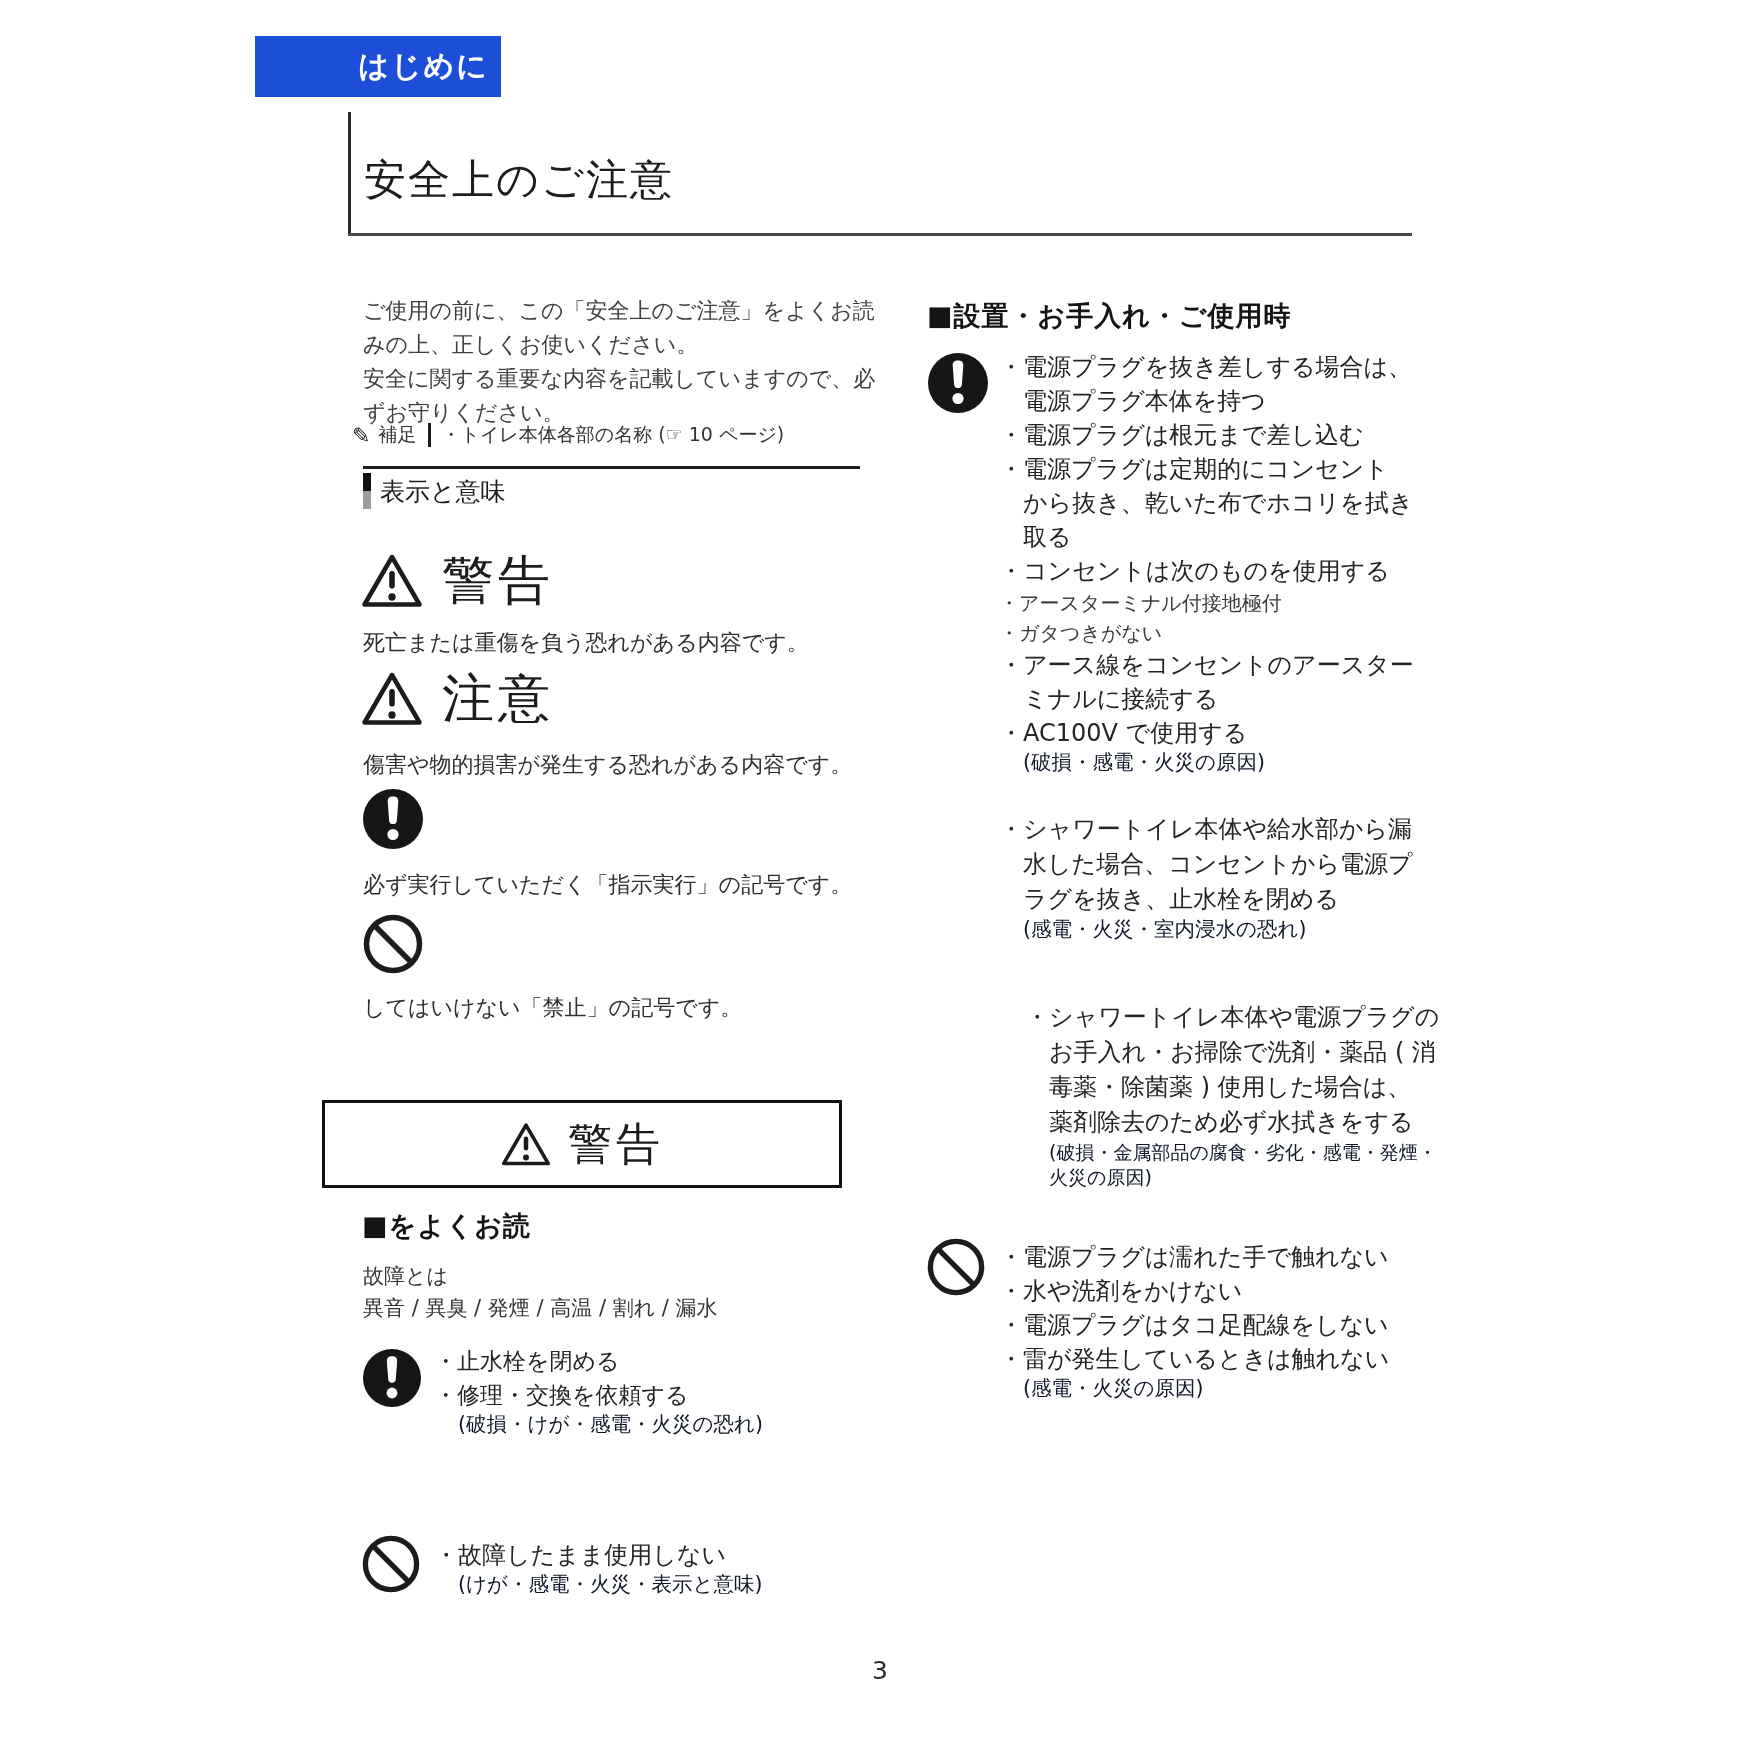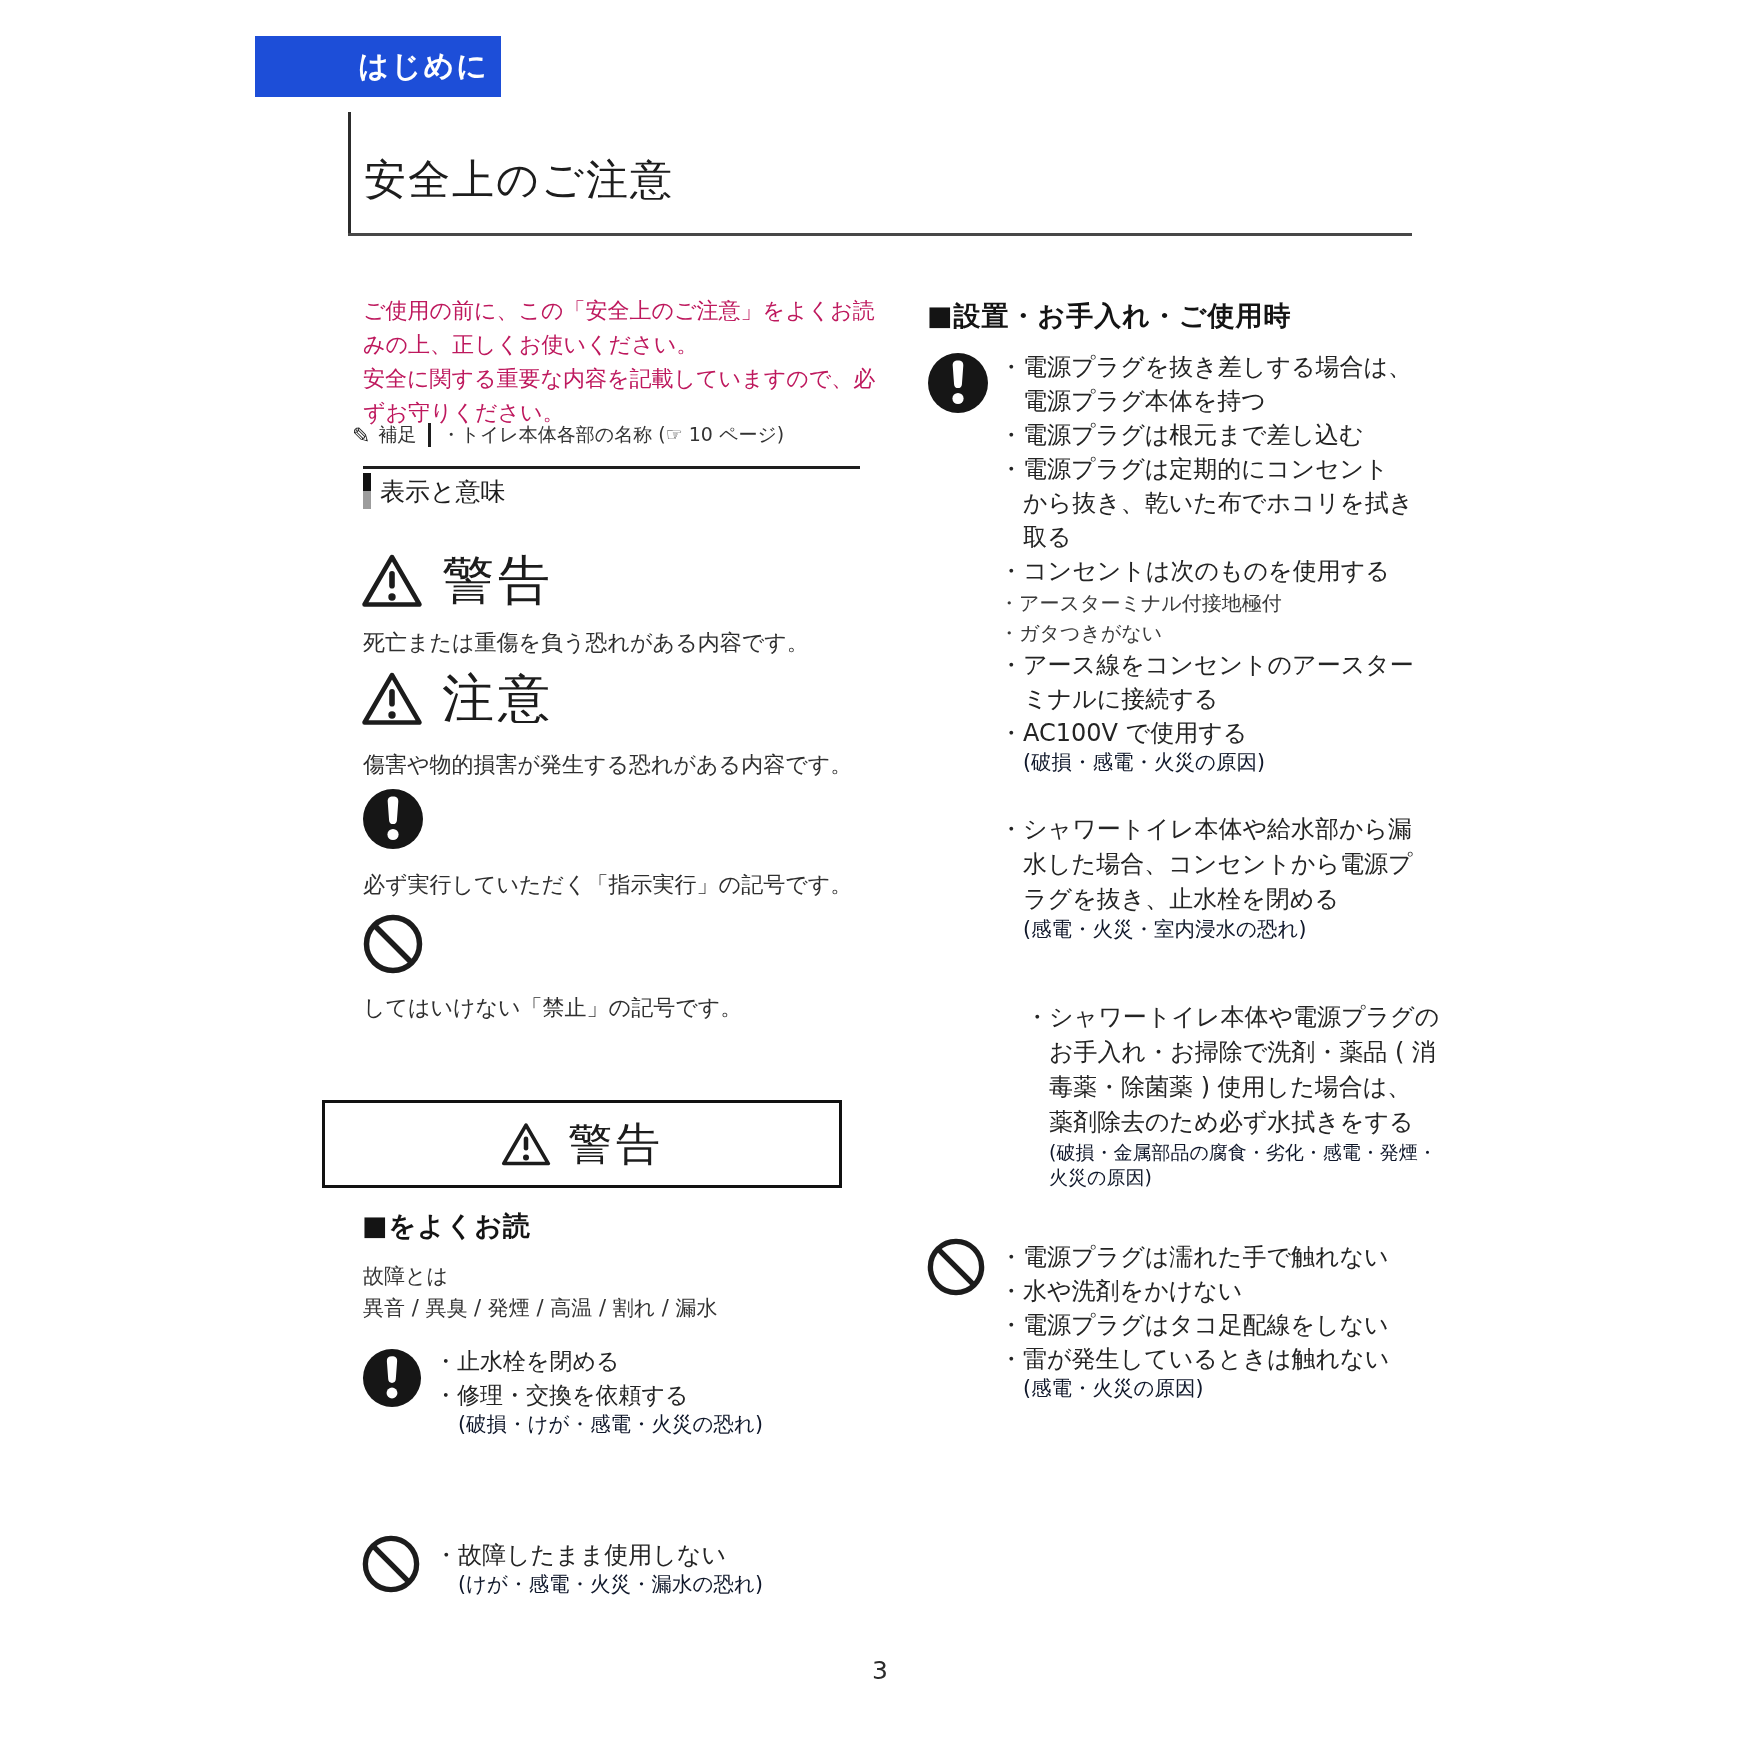--- a/index.html
+++ b/index.html
@@ -15,21 +15,21 @@
     color:#fff;font-size:30px;font-weight:bold;
     display:flex;align-items:center;justify-content:flex-end;
     padding-right:12px;box-sizing:border-box;letter-spacing:2px;
   }
   
   .title-vline{left:348px;top:112px;width:3px;height:122px;background:#2c2c2c;}
   .page-title{left:364px;top:152px;font-size:42px;font-weight:500;color:#1d1d1d;letter-spacing:2px;}
   .title-underline{left:348px;top:233px;width:1064px;height:3px;background:#474747;}
   
   .pre{white-space:pre-line;}
-  .body-text{font-size:22px;line-height:34px;color:#be185d;}
+  .body-text{font-size:22px;line-height:34px;color:#404040;}
   .desc{font-size:22px;color:#2f2f2f;}
   
   .note-row{left:352px;top:422px;display:flex;align-items:center;font-size:19px;color:#333;}
   .note-row .pencil{font-size:22px;margin-right:8px;color:#1d1d1d;}
   .note-divider{width:3px;height:24px;background:#1d1d1d;margin:0 10px 0 12px;}
   
   .sec-head{left:363px;top:466px;width:497px;border-top:3px solid #1e1e1e;display:flex;align-items:flex-start;padding-top:4px;box-sizing:border-box;}
   .sec-bar{width:8px;height:36px;background:linear-gradient(#111 0 50%,#9c9c9c 50% 100%);}
   .sec-title{font-size:25px;font-weight:500;color:#1d1d1d;margin-left:9px;padding-top:2px;}
   
@@ -154,21 +154,21 @@
   </div>
 
   <div class="abs" style="left:362px;top:1535px;">
     <svg width="58" height="58" viewBox="0 0 60 60">
         <circle cx="30" cy="30" r="26.5" fill="none" stroke="#1c1c1c" stroke-width="5.5"></circle>
         <line x1="11.3" y1="11.3" x2="48.7" y2="48.7" stroke="#1c1c1c" stroke-width="5.5"></line>
       </svg>
   </div>
   <div class="abs list" style="left:434px;top:1538px;">
     <div class="li">・故障したまま使用しない</div>
-    <div class="note">(けが・感電・火災・漏水の恐れ)</div>
+    <div class="note">(けが・感電・火災・表示と意味)</div>
   </div>
 
   <div class="abs sub-head" style="left:927px;top:298px;">■設置・お手入れ・ご使用時</div>
 
   <div class="abs" style="left:927px;top:352px;">
     <svg width="62" height="62" viewBox="0 0 62 62">
         <circle cx="31" cy="31" r="30" fill="#161616"></circle>
         <path d="M31 8.5 c3.7 0 5.5 1.9 5.3 5.1 L34.9 32.4 c-.16 2.35 -1.75 3.7 -3.9 3.7 s-3.74 -1.35 -3.9 -3.7 L25.7 13.6 c-.2 -3.2 1.6 -5.1 5.3 -5.1 Z" fill="#ffffff"></path>
         <circle cx="31" cy="46.5" r="5.6" fill="#ffffff"></circle>
       </svg>

